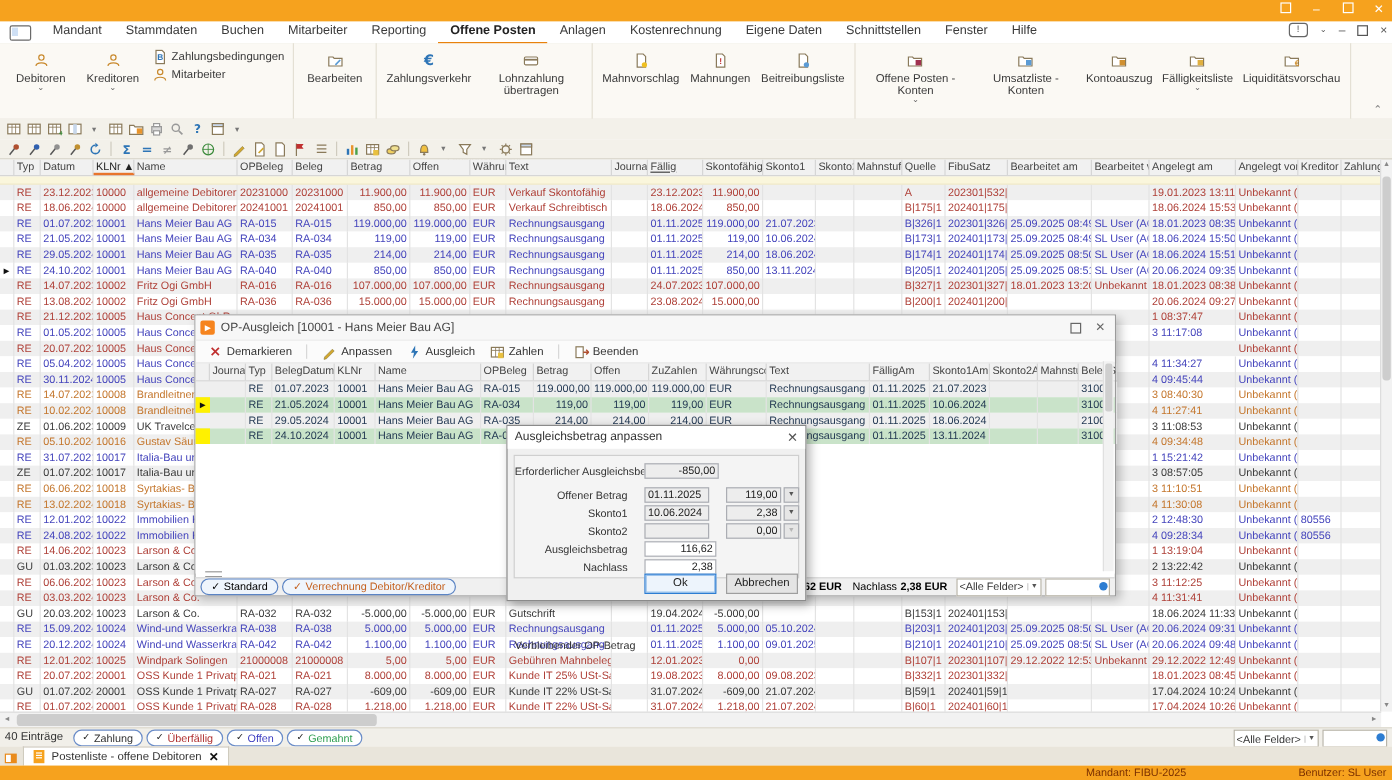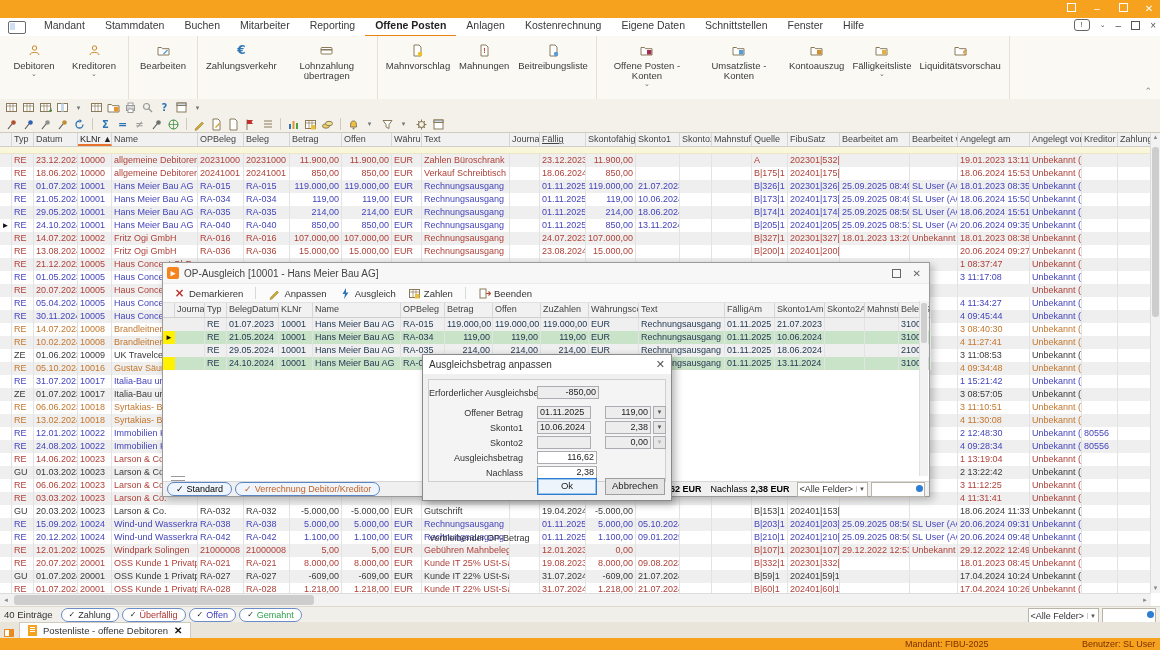--- a/index.html
+++ b/index.html
@@ -195,20 +195,40 @@
               <span class="ric-i" style="display:inline-flex;align-items:center;">
                 <svg width="13" height="13" viewBox="0 0 13 13">
                   <circle cx="6.5" cy="4" r="2.2" fill="none" stroke="#C98A2E"></circle>
                   <path d="M2 11 C2 7.5 11 7.5 11 11" fill="none" stroke="#C98A2E"></path>
                 </svg>
               </span>
             </span>
             <span class="rlab">Kreditoren</span>
             <span class="caret">⌄</span>
           </div>
+          <div class="rsmallcol">
+            <div class="rsmall">
+              <span class="ric-i" style="display:inline-flex;align-items:center;">
+                <svg width="13" height="13" viewBox="0 0 13 13">
+                  <path d="M3 1 h5 l2 2 v9 H3 Z" fill="#fff" stroke="#8A7A5A"></path>
+                  <text x="6.5" y="9" font-size="7" font-weight="bold" text-anchor="middle" fill="#2E75B6">B</text>
+                </svg>
+              </span>
+              <span>Zahlungsbedingungen</span>
+            </div>
+            <div class="rsmall">
+              <span class="ric-i" style="display:inline-flex;align-items:center;">
+                <svg width="13" height="13" viewBox="0 0 13 13">
+                  <circle cx="6.5" cy="4" r="2.2" fill="none" stroke="#C98A2E"></circle>
+                  <path d="M2 11 C2 7.5 11 7.5 11 11" fill="none" stroke="#C98A2E"></path>
+                </svg>
+              </span>
+              <span>Mitarbeiter</span>
+            </div>
+          </div>
         </div>
         <div class="rgroup-label">Personendaten</div>
       </div>
       <div class="rgroup">
         <div class="rgroup-items">
           <div class="rbig">
             <span class="ric">
               <span class="ric-i" style="display:inline-flex;align-items:center;">
                 <svg width="13" height="13" viewBox="0 0 13 13">
                   <path d="M1 3.5 h3.5 l1 1.2 H12 V11 H1 Z" fill="#fff" stroke="#8A7A5A"></path>
@@ -593,21 +613,21 @@
           <span class="gc marker" style="width: 12px; flex-basis: 12px;"></span>
           <span class="gc" style="width: 22px; flex-basis: 22px;">RE</span>
           <span class="gc" style="width: 44px; flex-basis: 44px;">23.12.2023</span>
           <span class="gc" style="width: 34px; flex-basis: 34px;">10000</span>
           <span class="gc" style="width: 86px; flex-basis: 86px;">allgemeine Debitoren</span>
           <span class="gc" style="width: 46px; flex-basis: 46px;">20231000</span>
           <span class="gc" style="width: 46px; flex-basis: 46px;">20231000</span>
           <span class="gc num" style="width: 52px; flex-basis: 52px;">11.900,00</span>
           <span class="gc num" style="width: 50px; flex-basis: 50px;">11.900,00</span>
           <span class="gc" style="width: 30px; flex-basis: 30px;">EUR</span>
-          <span class="gc" style="width: 88px; flex-basis: 88px;">Zahlen Büroschrank</span>
+          <span class="gc" style="width: 88px; flex-basis: 88px;">Verkauf Skontofähig</span>
           <span class="gc" style="width: 30px; flex-basis: 30px;"></span>
           <span class="gc" style="width: 46px; flex-basis: 46px;">23.12.2023</span>
           <span class="gc num" style="width: 50px; flex-basis: 50px;">11.900,00</span>
           <span class="gc" style="width: 44px; flex-basis: 44px;"></span>
           <span class="gc" style="width: 32px; flex-basis: 32px;"></span>
           <span class="gc" style="width: 40px; flex-basis: 40px;"></span>
           <span class="gc" style="width: 36px; flex-basis: 36px;">A</span>
           <span class="gc" style="width: 52px; flex-basis: 52px;">202301|532|1</span>
           <span class="gc" style="width: 70px; flex-basis: 70px;"></span>
           <span class="gc" style="width: 48px; flex-basis: 48px;"></span>

